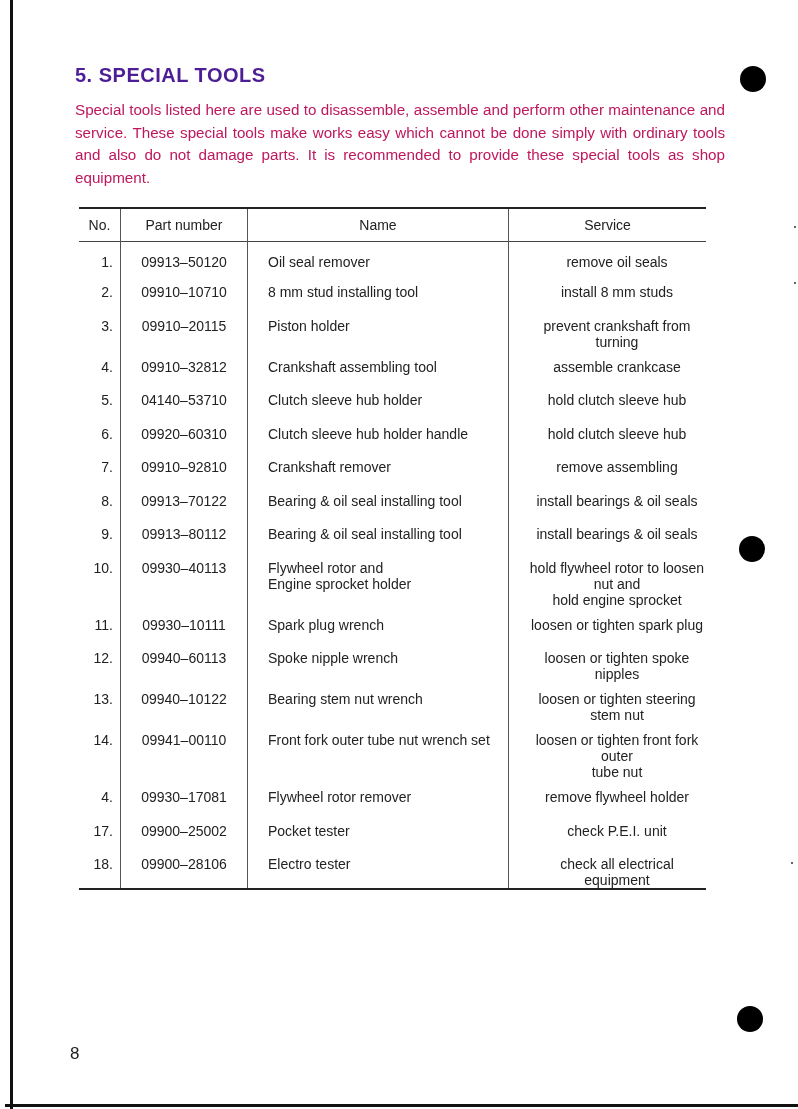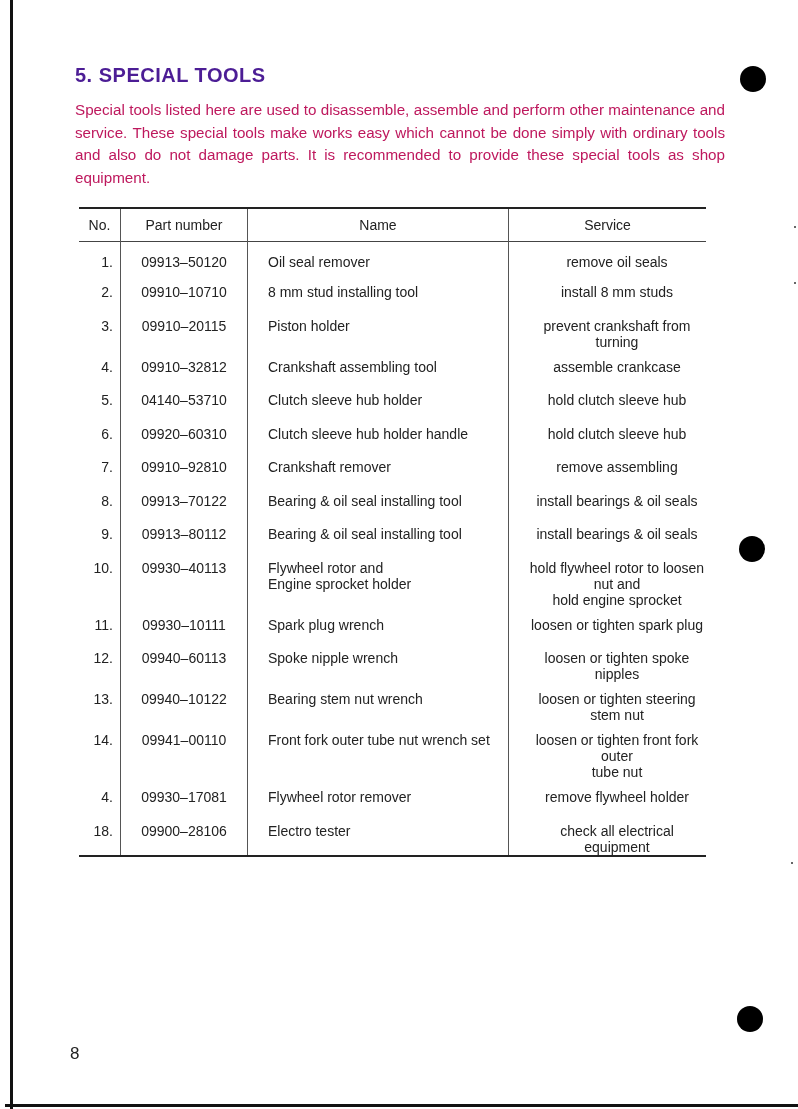--- a/index.html
+++ b/index.html
@@ -276,20 +276,34 @@
         </td>
         <td class="col-name">
           <span class="cell"><span class="line1">Flywheel rotor remover</span><span class="line2"></span></span>
         </td>
         <td class="col-svc">
           <span class="cell"><span class="line1">remove flywheel holder</span><span class="line2"></span></span>
         </td>
       </tr>
     <tr>
         <td class="col-no">
+          <span class="cell">17.</span>
+        </td>
+        <td class="col-part">
+          <span class="cell">09900–25002</span>
+        </td>
+        <td class="col-name">
+          <span class="cell"><span class="line1">Pocket tester</span><span class="line2"></span></span>
+        </td>
+        <td class="col-svc">
+          <span class="cell"><span class="line1">check P.E.I. unit</span><span class="line2"></span></span>
+        </td>
+      </tr>
+    <tr>
+        <td class="col-no">
           <span class="cell">18.</span>
         </td>
         <td class="col-part">
           <span class="cell">09900–28106</span>
         </td>
         <td class="col-name">
           <span class="cell"><span class="line1">Electro tester</span><span class="line2"></span></span>
         </td>
         <td class="col-svc">
           <span class="cell"><span class="line1">check all electrical equipment</span><span class="line2"></span></span>

